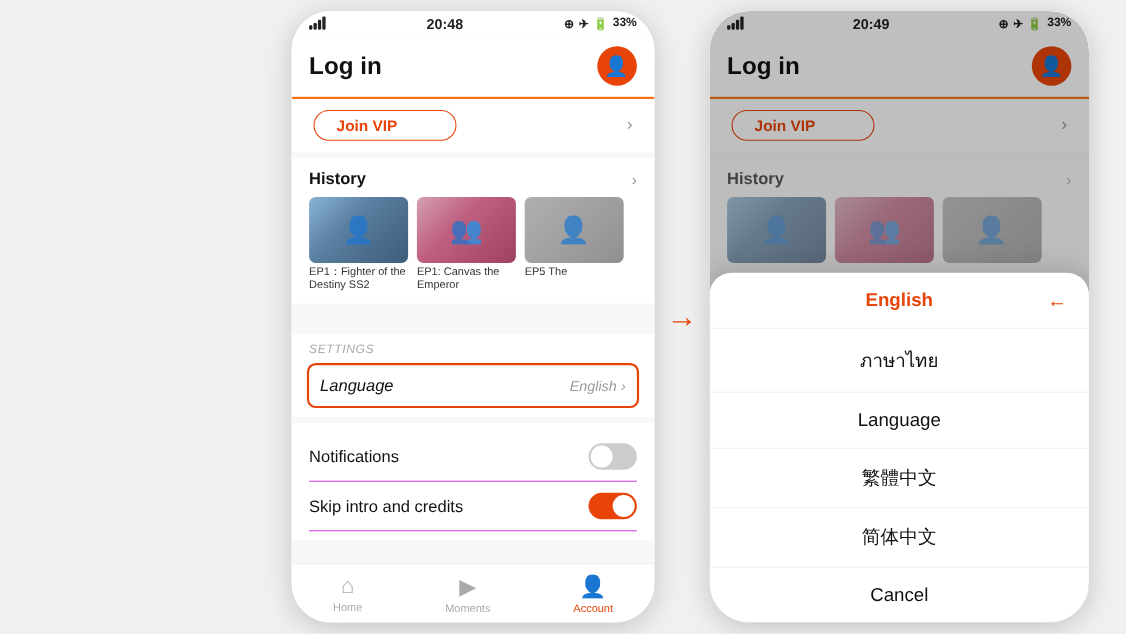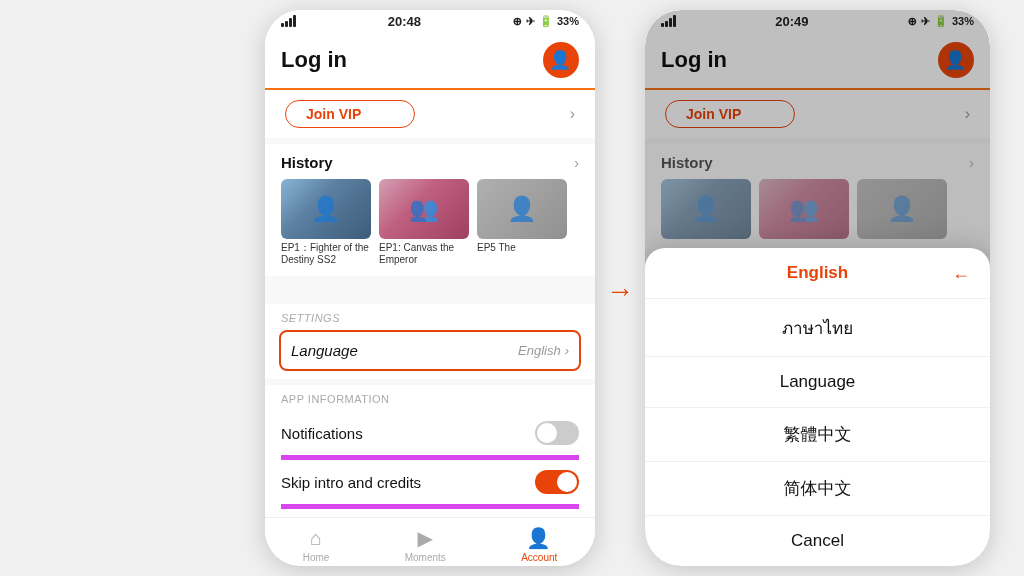--- a/index.html
+++ b/index.html
@@ -203,21 +203,21 @@
       color: #aaa;
       letter-spacing: 0.5px;
       text-transform: uppercase;
       margin-bottom: 6px;
     }
     .settings-row {
       display: flex;
       align-items: center;
       justify-content: space-between;
       padding: 10px 0;
-      border-bottom: 5px solid #d946ef;
+      border-bottom: 1px solid #d946ef;
     }
     .settings-row.highlighted {
       border: 2px solid #e8440a;
       border-radius: 8px;
       padding: 10px 10px;
       margin: 0 -2px;
     }
     .settings-row-label { font-size: 15px; font-weight: 500; color: #111; }
     .settings-row-value { color: #999; font-size: 13px; display: flex; align-items: center; gap: 4px; }
 
@@ -420,21 +420,20 @@
         <div class="settings-row highlighted">
           <span class="settings-row-label">Language</span>
           <span class="settings-row-value">
             <span>English</span>
             <span>›</span>
           </span>
         </div>
       </div>
 
       <div class="appinfo-section">
-        <div class="settings-label">APP INFORMATION</div>
         <div class="settings-row">
           <span class="settings-row-label">Notifications</span>
           <div class="toggle"></div>
         </div>
         <div class="settings-row">
           <span class="settings-row-label">Skip intro and credits</span>
           <div class="toggle on"></div>
         </div>
       </div>
 

